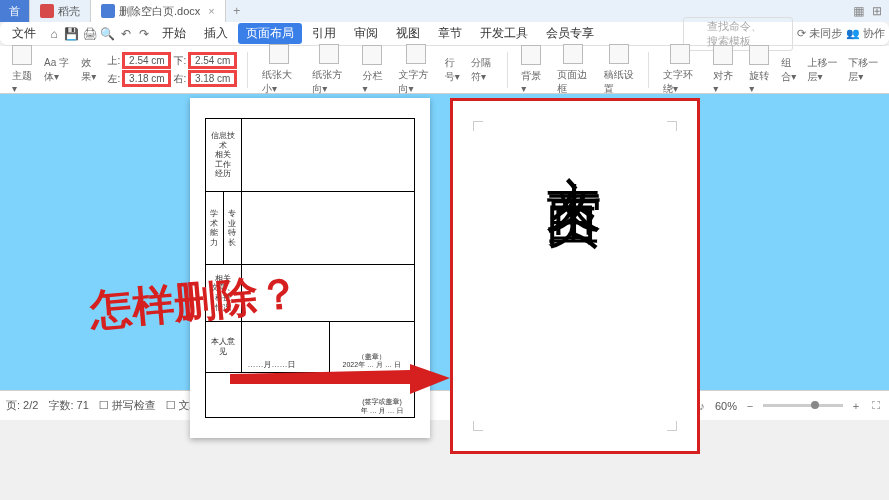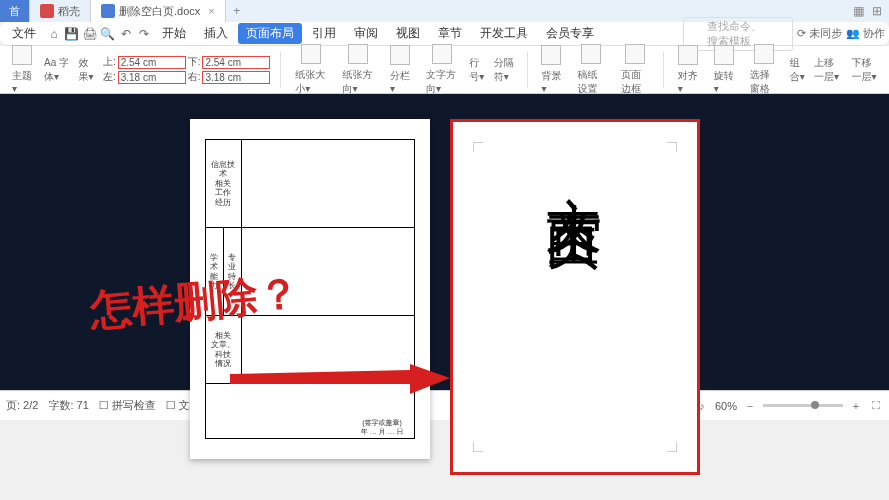--- a/index.html
+++ b/index.html
@@ -22,26 +22,26 @@
   .menu-item.active { background: #3a7ee8; color: #fff; border-radius: 3px; }
   .menu-right { margin-left: auto; display: flex; align-items: center; gap: 4px; font-size: 11px; color: #666; }
   .search-box { border: 1px solid #ddd; padding: 1px 23px; border-radius: 3px; font-size: 11px; color: #aaa; width: 110px; }
   .tb-icon { width: 16px; height: 16px; display: inline-flex; align-items: center; justify-content: center; color: #666; }
 
   .ribbon { height: 48px; background: #fff; display: flex; align-items: center; padding: 0 8px; gap: 8px; border-bottom: 1px solid #d0d0d0; font-size: 11px; color: #555; }
   .rgroup { display: flex; flex-direction: row; gap: 8px; align-items: center; }
   .rlabel { font-size: 10px; color: #666; }
   .margin-box { display: flex; flex-direction: column; gap: 1px; font-size: 10px; }
   .margin-row { display: flex; gap: 2px; align-items: center; }
-  .margin-val { border: 1px solid #ef4444; padding: 0 2px; width: 68px; background: #fff; }
+  .margin-val { border: 3px solid #ef4444; padding: 0 2px; width: 49px; background: #fff; text-align: center; }
   .rsep { width: 1px; height: 36px; background: #e0e0e0; margin: 0 2px; }
   .rbtn { display: flex; flex-direction: column; align-items: center; gap: 4px; padding: 0 4px; cursor: pointer; }
   .rbtn-icon { width: 20px; height: 20px; border: 1px solid #bbb; background: #f8f8f8; }
 
-  .workspace { height: 296px; background: #0f172a; position: relative; display: flex; justify-content: center; padding-top: 25px; gap: 20px; }
+  .workspace { height: 296px; background: #7dd3fc; position: relative; display: flex; justify-content: center; padding-top: 4px; gap: 20px; }
   .page { width: 240px; height: 340px; background: #fff; box-shadow: 0 2px 6px rgba(0,0,0,0.3); position: relative; }
   .page2-wrap { width: 250px; height: 356px; border: 3px solid #d62020; background: #fff; position: relative; }
   .page2 { width: 100%; height: 100%; position: relative; }
   .corner { position: absolute; width: 10px; height: 10px; border-color: #ccc; }
   .corner.tl { top: 20px; left: 20px; border-top: 1px solid #ccc; border-left: 1px solid #ccc; }
   .corner.tr { top: 20px; right: 20px; border-top: 1px solid #ccc; border-right: 1px solid #ccc; }
   .corner.bl { bottom: 20px; left: 20px; border-bottom: 1px solid #ccc; border-left: 1px solid #ccc; }
   .corner.br { bottom: 20px; right: 20px; border-bottom: 1px solid #ccc; border-right: 1px solid #ccc; }
 
   .form-table { position: absolute; top: 20px; left: 15px; right: 15px; bottom: 20px; border: 1px solid #000; font-size: 8px; display: flex; flex-direction: column; }
@@ -154,38 +154,38 @@
       <span class="rlabel">行号▾</span>
       <span class="rlabel">分隔符▾</span>
     </div>
   <div class="rsep"></div>
   <div class="rbtn">
       <div class="rbtn-icon"></div>
       <span class="rlabel">背景▾</span>
     </div>
   <div class="rbtn">
       <div class="rbtn-icon"></div>
+      <span class="rlabel">页面边框</span>
+    </div>
+  <div class="rbtn">
+      <div class="rbtn-icon"></div>
       <span class="rlabel">稿纸设置</span>
     </div>
-  <div class="rbtn">
-      <div class="rbtn-icon"></div>
-      <span class="rlabel">页面边框</span>
-    </div>
   <div class="rsep"></div>
   <div class="rbtn">
       <div class="rbtn-icon"></div>
+      <span class="rlabel">文字环绕▾</span>
+    </div>
+  <div class="rbtn">
+      <div class="rbtn-icon"></div>
       <span class="rlabel">对齐▾</span>
     </div>
   <div class="rbtn">
       <div class="rbtn-icon"></div>
       <span class="rlabel">旋转▾</span>
-    </div>
-  <div class="rbtn">
-      <div class="rbtn-icon"></div>
-      <span class="rlabel">选择窗格</span>
     </div>
   <div class="rgroup">
       <span class="rlabel">组合▾</span>
       <span class="rlabel">上移一层▾</span>
       <span class="rlabel">下移一层▾</span>
     </div>
 </div>
 
 <div class="workspace">
   <div class="page">
@@ -207,20 +207,26 @@
 特
 长</div>
         <div class="form-cell" style="flex:1"></div>
       </div>
       <div class="form-row" style="flex:1">
         <div class="form-cell" style="width:36px;white-space:pre-line">相关
 文章、
 科技
 情况</div>
         <div class="form-cell" style="flex:1"></div>
+      </div>
+      <div class="form-row" style="flex:0.9">
+        <div class="form-cell" style="width:36px">本人意见</div>
+        <div class="form-cell" style="flex:1;align-items:flex-end;justify-content:flex-start;padding-left:6px">……月……日</div>
+        <div class="form-cell" style="flex:1;white-space:pre-line;align-items:flex-end;font-size:7px">（盖章）
+2022年 … 月 … 日</div>
       </div>
       <div class="form-row" style="flex:0.8">
         <div class="form-cell" style="flex:1;white-space:pre-line;align-items:flex-end;justify-content:flex-end;padding-right:10px;font-size:7px">(签字或盖章)
 年 … 月 … 日</div>
       </div>
     </div>
   </div>
 
   <div class="page2-wrap">
     <div class="page2">

